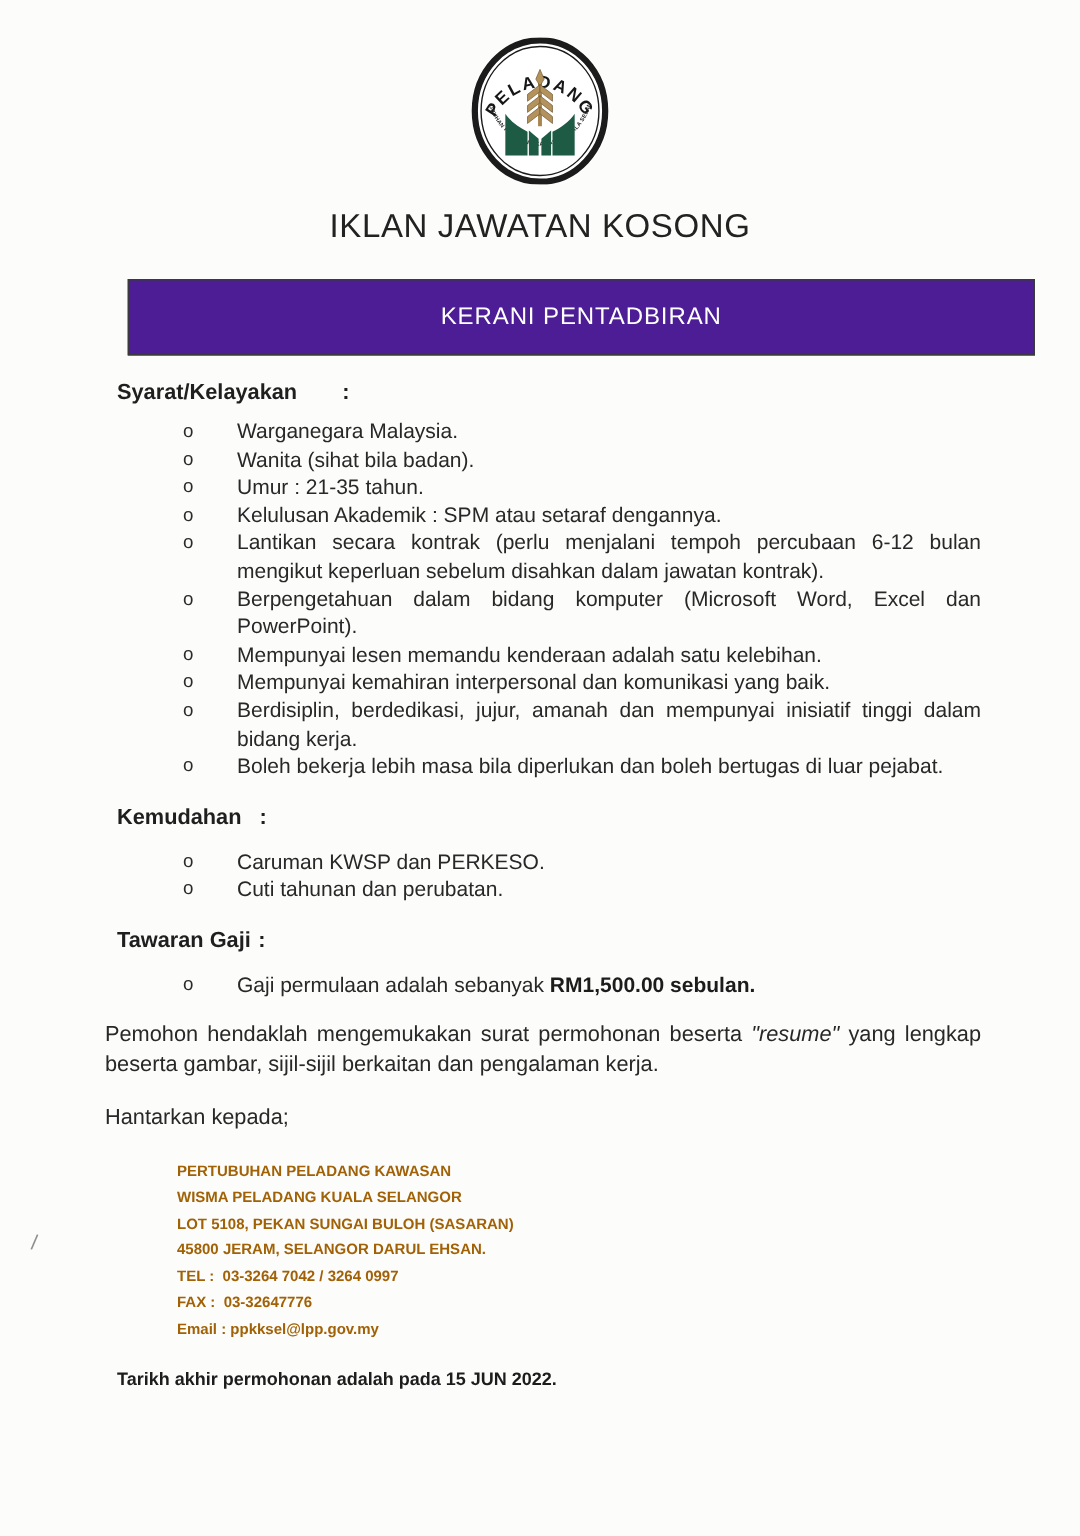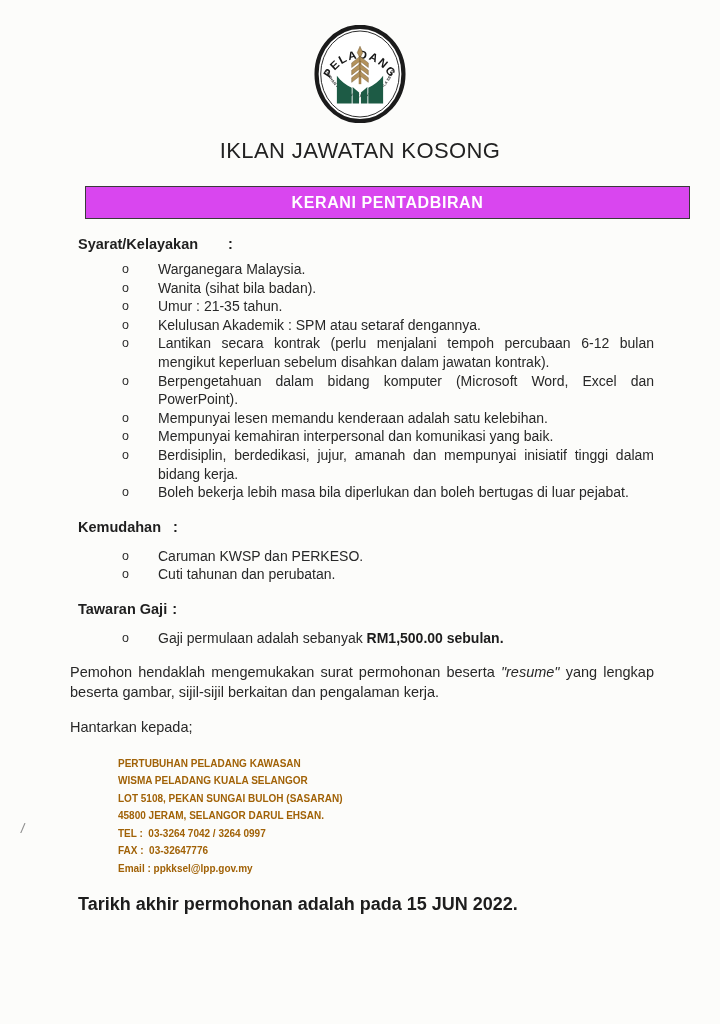--- a/index.html
+++ b/index.html
@@ -29,25 +29,25 @@
   .intro{
     margin:13px 66px 0 70px;
     font-size:14.5px;
     line-height:21px;
     text-align:justify;
   }
   .intro b{color:#1f1f1f;}
   
   .banner{
     margin:22px 30px 0 85px;
-    height:33px;
-    background:#d946ef;
+    height:51px;
+    background:#4c1d95;
     color:#fff;
     display:flex;align-items:center;justify-content:center;
-    font-weight:bold;
+    font-weight:normal;
     font-size:16px;
     letter-spacing:.6px;
     box-shadow:0 0 0 1px #3a3a3a inset;
   }
   
   .sec-head{
     margin:17px 0 0 78px;
     font-weight:bold;
     font-size:14.5px;
     color:#1f1f1f;
@@ -90,21 +90,21 @@
     font-weight:bold;
     font-size:10px;
     line-height:17.6px;
     color:#a16207;
   }
   .address .line{white-space:pre;}
   
   .deadline{
     margin:16px 0 0 78px;
     font-weight:bold;
-    font-size:18px;
+    font-size:12px;
     color:#1d1d1d;
   }
   
   .artifact{
     position:absolute;left:21px;top:820px;
     color:#8f8f8f;font-size:14px;
     transform:rotate(8deg);
   }
 </style>
 </head>

